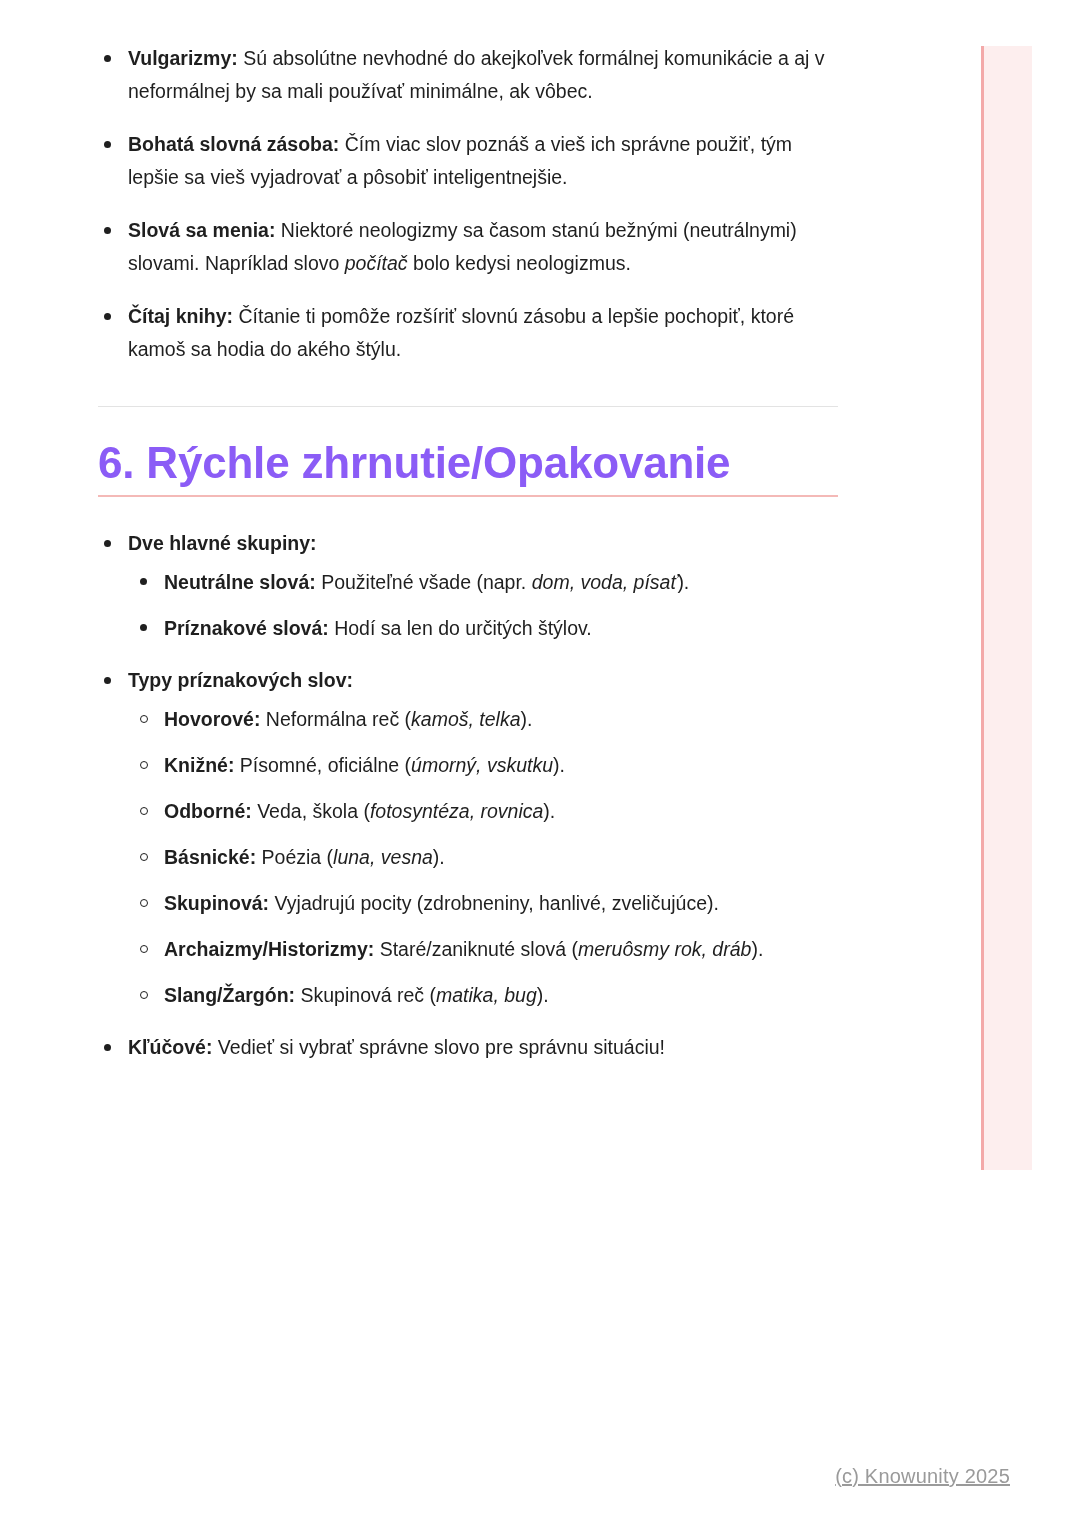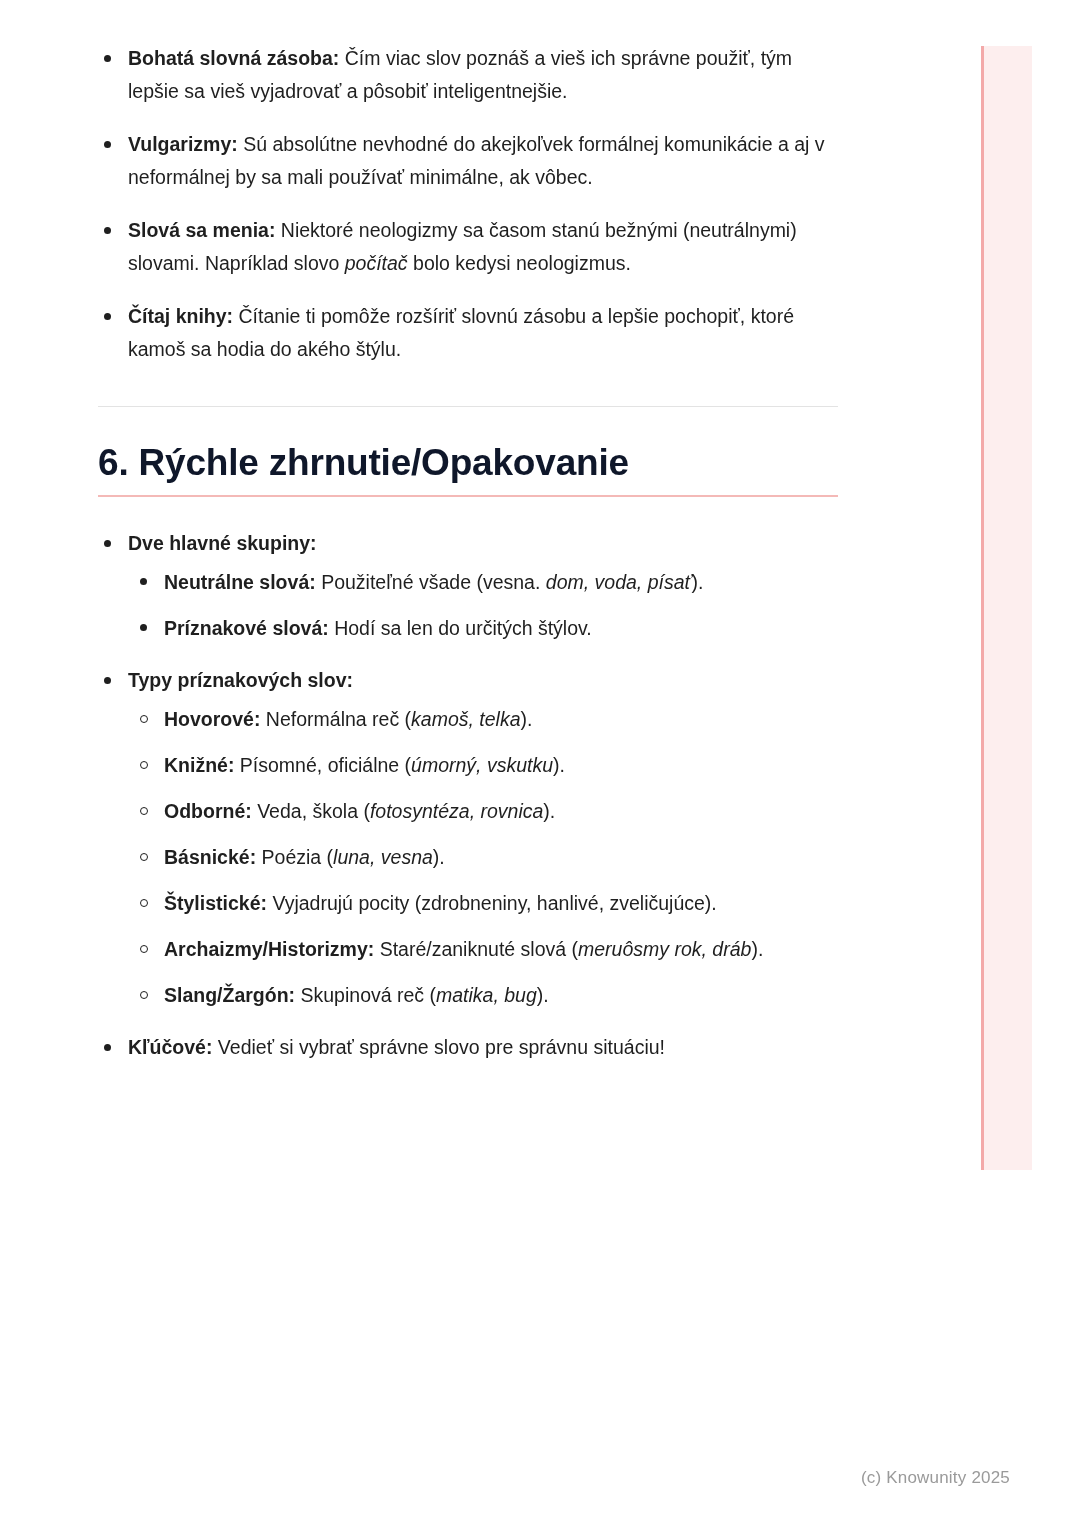--- a/index.html
+++ b/index.html
@@ -95,58 +95,59 @@
   i, .i { font-style: italic; }
 
   .divider {
     border: none;
     border-top: 1px solid #e3e3e3;
     margin: 40px 0 34px 8px;
     width: 740px;
   }
 
   h2.section-title {
-    font-size: 37px;
+    font-size: 44px;
     line-height: 44px;
-    color: #0f172a;
+    color: #8b5cf6;
     font-weight: bold;
     margin: 0 0 10px 8px;
     letter-spacing: -0.2px;
   }
   .title-rule {
     border: none;
     border-top: 2px solid #f4b9b7;
     margin: 0 0 30px 8px;
     width: 740px;
   }
 
   .gap-top { margin-top: 18px; }
 
   .copyright {
     position: absolute;
     right: 70px;
     bottom: 40px;
-    font-size: 17px;
+    font-size: 20px;
     color: #9a9a9a;
     letter-spacing: 0.2px;
+    text-decoration: underline;
   }
 </style>
 </head>
 <body>
 
 <div class="accent-bar"></div>
 
 <div class="page">
 
   <ul class="lvl1">
     <li>
+      <b>Vulgarizmy:</b><span> Sú absolútne nevhodné do akejkoľvek formálnej komunikácie a aj v neformálnej by sa mali používať minimálne, ak vôbec.</span>
+    </li>
+    <li>
       <b>Bohatá slovná zásoba:</b><span> Čím viac slov poznáš a vieš ich správne použiť, tým lepšie sa vieš vyjadrovať a pôsobiť inteligentnejšie.</span>
-    </li>
-    <li>
-      <b>Vulgarizmy:</b><span> Sú absolútne nevhodné do akejkoľvek formálnej komunikácie a aj v neformálnej by sa mali používať minimálne, ak vôbec.</span>
     </li>
     <li>
       <b>Slová sa menia:</b><span> Niektoré neologizmy sa časom stanú bežnými (neutrálnymi) slovami. Napríklad slovo </span><i>počítač</i><span> bolo kedysi neologizmus.</span>
     </li>
     <li>
       <b>Čítaj knihy:</b><span> Čítanie ti pomôže rozšíriť slovnú zásobu a lepšie pochopiť, ktoré kamoš sa hodia do akého štýlu.</span>
     </li>
   </ul>
 
   <hr class="divider">
@@ -154,21 +155,21 @@
   <h2 class="section-title">6. Rýchle zhrnutie/Opakovanie</h2>
   <hr class="title-rule">
 
   <ul class="lvl1">
 
 
     <li>
       <b>Dve hlavné skupiny:</b><span></span>
       <ul class="lvl2">
         <li>
-          <b>Neutrálne slová:</b><span> Použiteľné všade (vesna. </span><i>dom, voda, písať</i><span>).</span>
+          <b>Neutrálne slová:</b><span> Použiteľné všade (napr. </span><i>dom, voda, písať</i><span>).</span>
         </li>
         <li>
           <b>Príznakové slová:</b><span> Hodí sa len do určitých štýlov.</span>
         </li>
       </ul>
     </li>
 
     <li class="gap-top">
       <b>Typy príznakových slov:</b><span></span>
       <ul class="lvl2 circle">
@@ -178,21 +179,21 @@
         <li>
           <b>Knižné:</b><span> Písomné, oficiálne (</span><i>úmorný, vskutku</i><span>).</span>
         </li>
         <li>
           <b>Odborné:</b><span> Veda, škola (</span><i>fotosyntéza, rovnica</i><span>).</span>
         </li>
         <li>
           <b>Básnické:</b><span> Poézia (</span><i>luna, vesna</i><span>).</span>
         </li>
         <li>
-          <b>Štylistické:</b><span> Vyjadrujú pocity (zdrobneniny, hanlivé, zveličujúce).</span>
+          <b>Skupinová:</b><span> Vyjadrujú pocity (zdrobneniny, hanlivé, zveličujúce).</span>
         </li>
         <li>
           <b>Archaizmy/Historizmy:</b><span> Staré/zaniknuté slová (</span><i>meruôsmy rok, dráb</i><span>).</span>
         </li>
         <li>
           <b>Slang/Žargón:</b><span> Skupinová reč (</span><i>matika, bug</i><span>).</span>
         </li>
       </ul>
     </li>
 

